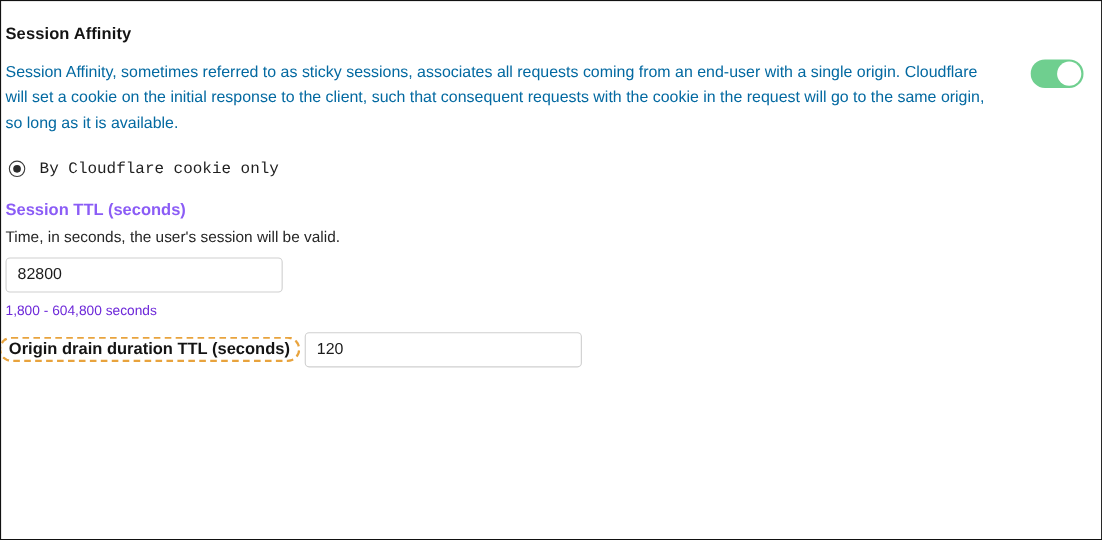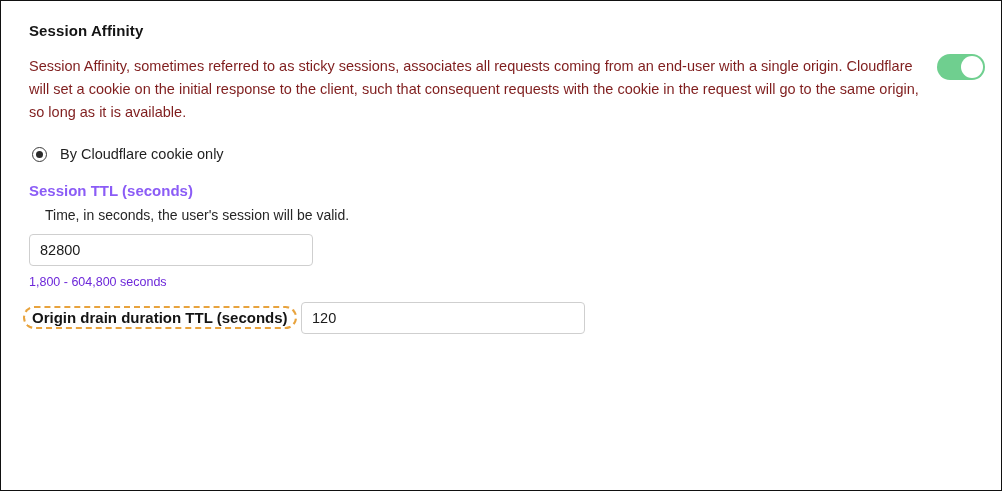--- a/index.html
+++ b/index.html
@@ -19,34 +19,34 @@
     border: 1px solid #111111;
     background: #ffffff;
     overflow: hidden;
   }
   .panel {
     position: absolute;
     left: 0;
     top: 0;
     right: 0;
     bottom: 0;
-    padding: 16px 16px 0 28px;
+    padding: 16px 16px 0 4px;
     box-sizing: border-box;
   }
   .section-title {
     font-size: 15px;
     font-weight: bold;
     color: #141414;
     margin: 5px 0 16px 0;
     letter-spacing: 0.1px;
   }
   .description {
     font-size: 14.5px;
     line-height: 23px;
-    color: #7f1d1d;
+    color: #0369a1;
     max-width: 890px;
     margin: 0 0 22px 0;
   }
   .toggle {
     position: absolute;
     top: 53px;
     right: 16px;
     width: 48px;
     height: 26px;
     border-radius: 13px;
@@ -57,22 +57,23 @@
     position: absolute;
     top: 2px;
     right: 2px;
     width: 22px;
     height: 22px;
     border-radius: 50%;
     background: #ffffff;
   }
   .radio-row {
     display: flex;
-    align-items: center;
+    align-items: flex-start;
     margin-bottom: 15px;
+    font-family: Liberation Mono, monospace;
   }
   .radio {
     width: 15px;
     height: 15px;
     border-radius: 50%;
     border: 1px solid #7a7a7a;
     background: #ffffff;
     box-sizing: border-box;
     position: relative;
     margin-left: 3px;
@@ -98,24 +99,24 @@
   }
   .field-label {
     font-size: 15px;
     font-weight: bold;
     color: #8b5cf6;
     margin: 20px 0 8px 0;
   }
   .field-help {
     font-size: 14px;
     color: #262626;
-    margin: 0 0 11px 16px;
+    margin: 0 0 11px 0;
   }
   .text-input {
-    width: 284px;
+    width: 252px;
     height: 32px;
     box-sizing: border-box;
     border: 1px solid #cfcfcf;
     border-radius: 4px;
     padding: 0 10px;
     font-family: "Liberation Sans", sans-serif;
     font-size: 14.5px;
     color: #1b1b1b;
     background: #ffffff;
     outline: none;

